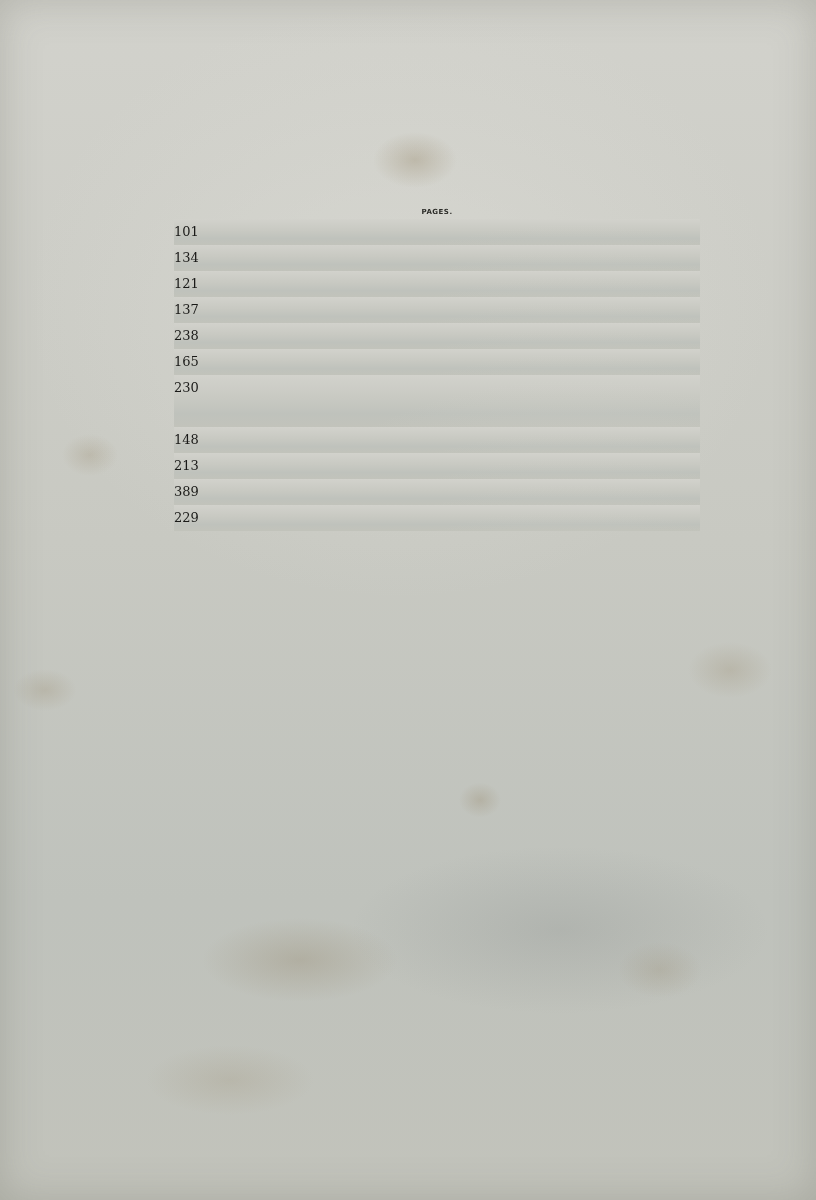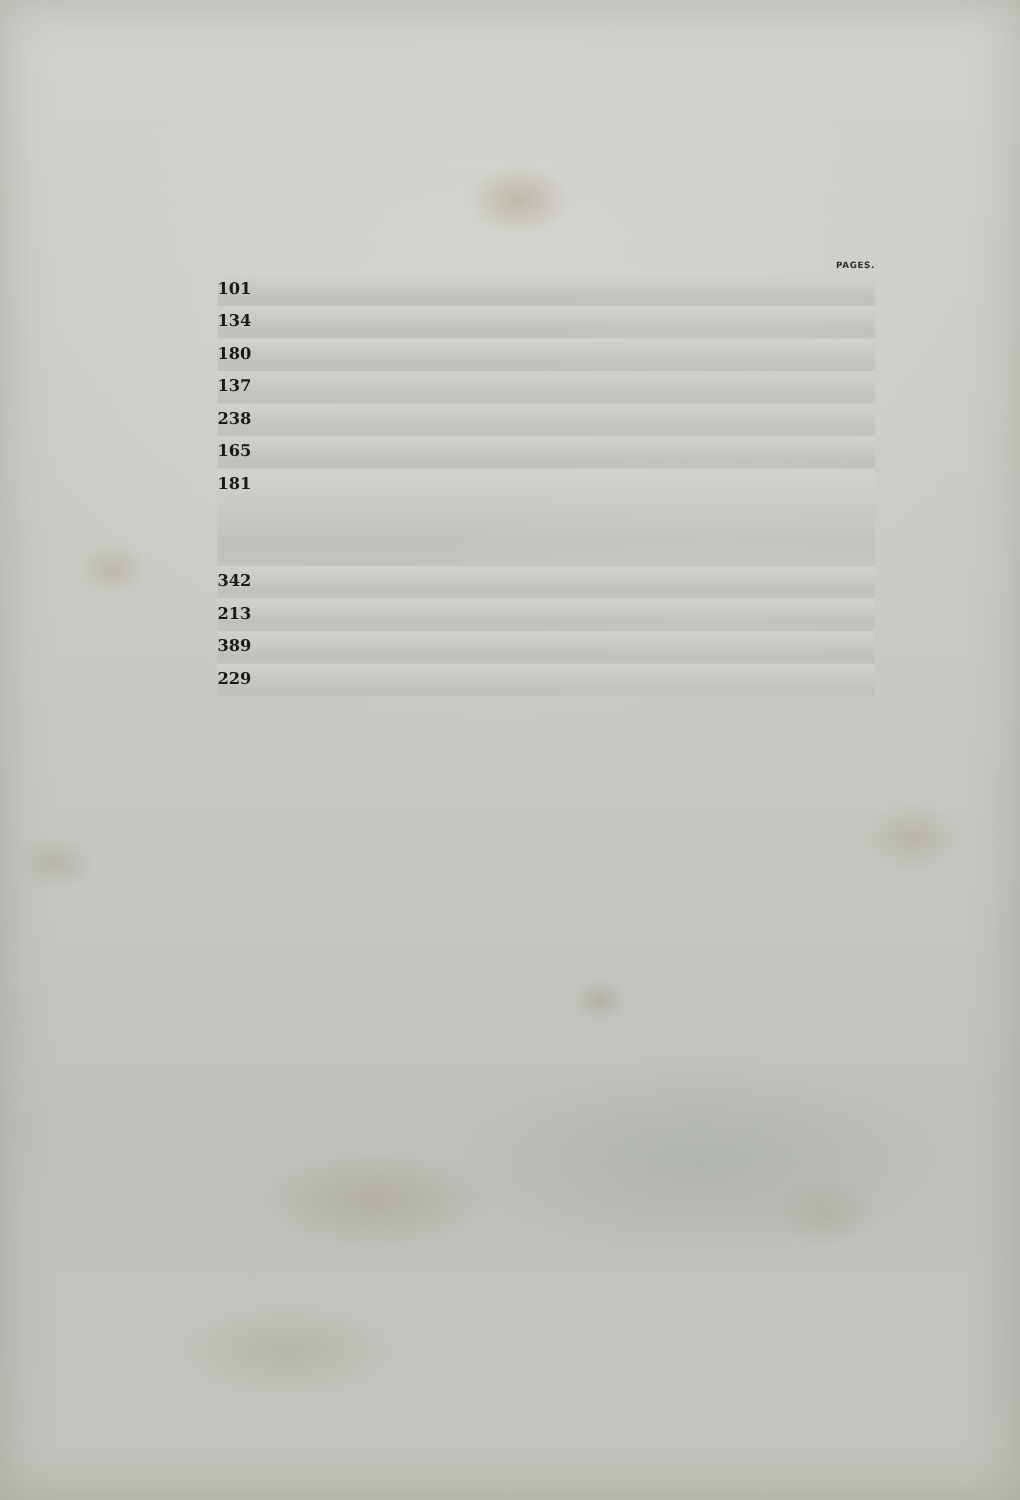--- a/index.html
+++ b/index.html
@@ -26,26 +26,26 @@
     position: absolute; inset: 0;
     box-shadow: inset 0 0 40px rgba(90,90,80,0.25);
     pointer-events: none;
   }
   .toc {
     position: absolute; left: 174px; top: 205px; width: 526px;
     font-family: "DejaVu Serif", serif;
     color: #1a1a18;
   }
   .pages-header {
-    text-align: right; font-size: 7px; letter-spacing: 0.5px;
+    text-align: center; font-size: 7px; letter-spacing: 0.5px;
     font-family: "DejaVu Sans", sans-serif; font-weight: bold;
     color: #2c2c28; height: 14px; line-height: 14px;
   }
   .entry {
-    position: relative; font-size: 14px; font-weight: bold;
+    position: relative; font-size: 14px; font-weight: normal;
     line-height: 26px; padding-right: 50px;
   }
   .entry .num { display: inline-block; width: 33px; }
   .entry .title { font-variant: small-caps; letter-spacing: 0.4px; }
   .entry .page {
     position: absolute; right: 0; bottom: 0; font-size: 13px; line-height: 26px;
   }
   .entry .cont { display: block; padding-left: 53px; }
   sup { font-size: 9px; vertical-align: 5px; line-height: 0; }
 </style>
@@ -61,41 +61,41 @@
       <div class="entry">
     <span class="num">11.</span><span class="title">Le Lido.</span><span> — </span><span>M.</span><span> de Châteaubriand.</span>
     <span class="page">101</span>
   </div>
       <div class="entry">
     <span class="num">12.</span><span class="title">Eveline.</span><span> — </span><span>M</span><sup>me</sup><span> de Bawr.</span>
     <span class="page">134</span>
   </div>
       <div class="entry">
     <span class="num">13.</span><span class="title">Orio Malipieri.</span><span> — </span><span>M.</span><span> Lottin de Laval.</span>
-    <span class="page">180</span>
+    <span class="page">121</span>
   </div>
       <div class="entry">
     <span class="num">14.</span><span class="title">Un Rapt.</span><span> — </span><span>M.</span><span> Raymond Brucker.</span>
     <span class="page">137</span>
   </div>
       <div class="entry">
     <span class="num">15.</span><span class="title">Mastrillo.</span><span>—</span><span>M</span><sup>me</sup><span> Louise Colet.</span>
     <span class="page">238</span>
   </div>
       <div class="entry">
     <span class="num">16.</span><span class="title">La toilette de Constance.</span><span> — </span><span>M.</span><span> Casimir Delavigne.</span>
     <span class="page">165</span>
   </div>
       <div class="entry">
     <span class="num">18.</span><span class="title">Un vieux Corps pour une jeune Ame.</span><span> — </span><span>M</span><sup>me</sup><span> Marie Nodier-</span><span class="cont">Menessier.</span>
-    <span class="page">181</span>
+    <span class="page">230</span>
   </div>
       <div class="entry">
     <span class="num">19.</span><span class="title">Oui et non.</span><span> — </span><span>M.</span><span> le baron de Mortemart.</span>
-    <span class="page">342</span>
+    <span class="page">148</span>
   </div>
       <div class="entry">
     <span class="num">22.</span><span class="title">Les Voyageurs.</span><span> — </span><span>M</span><sup>me</sup><span> la comtesse Dash.</span>
     <span class="page">213</span>
   </div>
       <div class="entry">
     <span class="num">23.</span><span class="title">Le bon Ange.</span><span> — </span><span>M.</span><span> le vicomte Walsh.</span>
     <span class="page">389</span>
   </div>
       <div class="entry">

